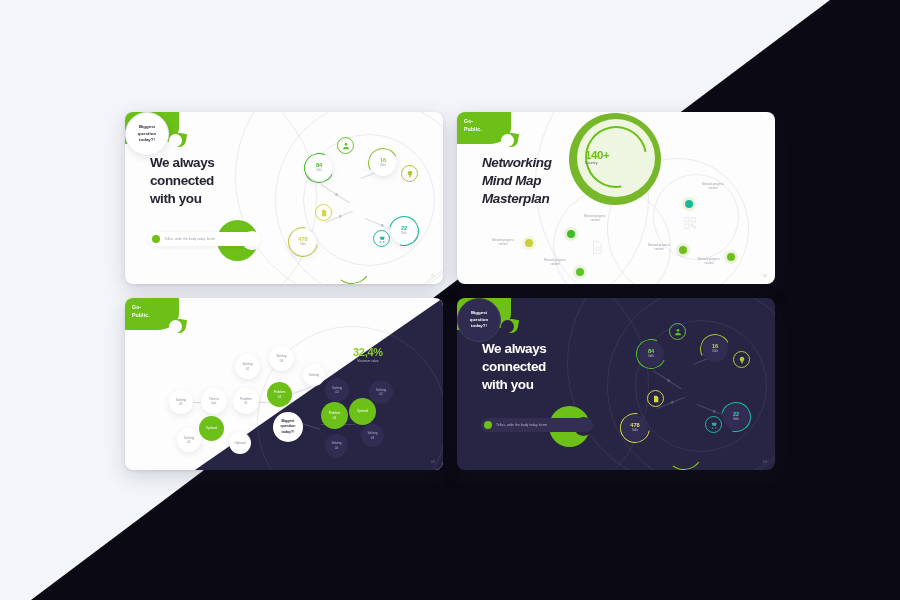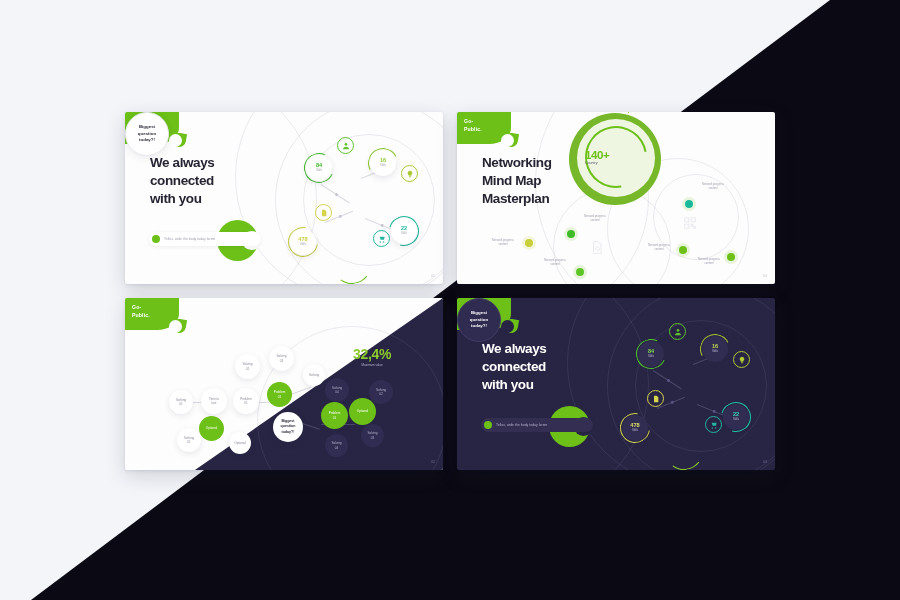--- a/index.html
+++ b/index.html
@@ -27,21 +27,21 @@
     display: grid;
     grid-template-columns: 318px 318px;
     grid-template-rows: 172px 172px;
     gap: 14px;
     z-index: 2;
   }
 
   .slide {
     position: relative;
     overflow: hidden;
-    border-radius: 2px;
+    border-radius: 8px;
     box-shadow: 0 6px 20px rgba(30,32,60,.17), 0 1px 3px rgba(30,32,60,.10);
   }
   .slide.light { background: #fdfdfd; }
   .slide.dark  { background: #282443; }
 
   
   .logo {
     position: absolute; left: 0; top: 0;
     width: 54px; height: 32px;
     background: #6cc017;
@@ -257,21 +257,21 @@
   .bubble.white { background: #ffffff; color: #8b8b9c; box-shadow: 0 2px 6px rgba(40,40,80,.10); }
   .bubble.green { background: #6cc017; color: #ffffff; }
   .bubble.dk    { background: #312c51; color: #b5b1cc; }
   .bubble.whub  { background: #ffffff; color: #2d2b3a; font-weight: bold; font-size: 3.6px;
                   box-shadow: 0 2px 7px rgba(40,40,80,.11); }
 
   .pct {
     position: absolute; z-index: 7;
     text-align: center;
   }
-  .pct .v { font-size: 14px; font-weight: bold; color: #8ccb2b; letter-spacing: -.3px; }
+  .pct .v { font-size: 11px; font-weight: bold; color: #8ccb2b; letter-spacing: -.3px; }
   .pct .l { font-size: 3px; color: #b7b3cd; margin-top: .5px; }
 
   
   .pageno {
     position: absolute; right: 8px; bottom: 6px;
     font-size: 3.6px; z-index: 6;
   }
   .slide.light .pageno { color: #c9c9d6; }
   .slide.dark  .pageno { color: #6f6a93; }
 
@@ -386,21 +386,21 @@
     <div class="ring" style="left:78px;top:-74px;width:290px;height:290px;"></div>
     <div class="ring" style="left:150px;top:46px;width:142px;height:142px;"></div>
     <div class="ring" style="left:196px;top:62px;width:86px;height:86px;"></div>
     <div class="ring" style="left:96px;top:76px;width:118px;height:118px;"></div>
 
     <div class="logo">
       <div class="logo-txt"><span>Go-</span><br><span>Public.</span></div>
     </div>
     <div class="logo-notch"></div>
 
-    <div class="headline" style="white-space:pre-line;">Networking
+    <div class="headline" style="white-space:pre-line;font-style:italic;">Networking
 Mind Map
 Masterplan</div>
 
     <div class="donut-wrap">
       <div class="donut-halo green"></div>
       <div class="donut-halo" style="left:-8px;top:-7px;width:78px;height:78px;background:#eef5e0;"></div>
       <div class="donut-ring"></div>
       <div class="donut-label">
         <span class="big">140+</span>
         <span class="sub">Country</span>

